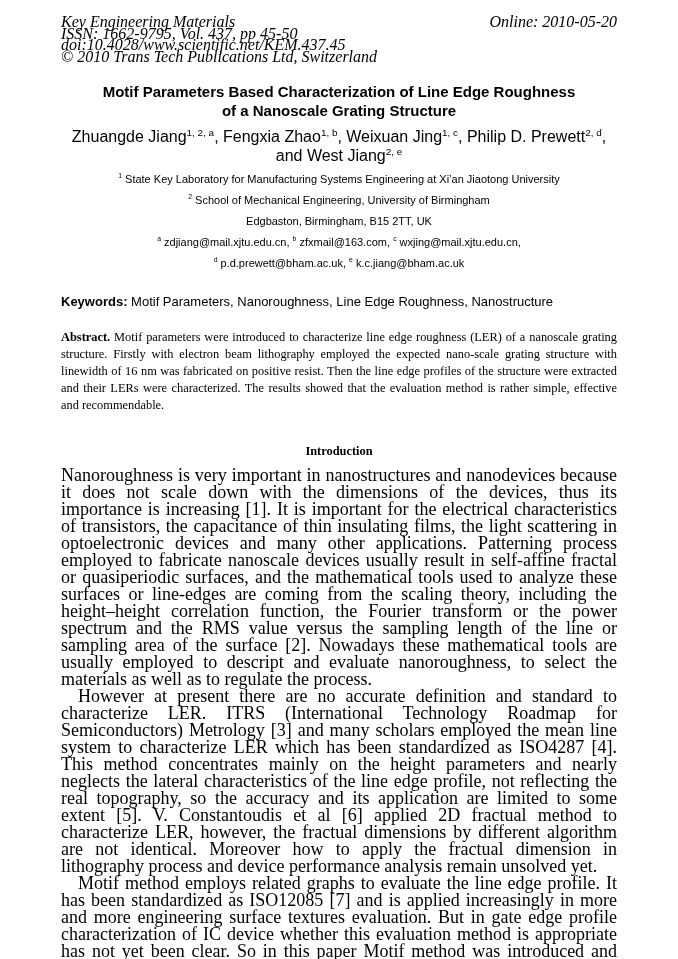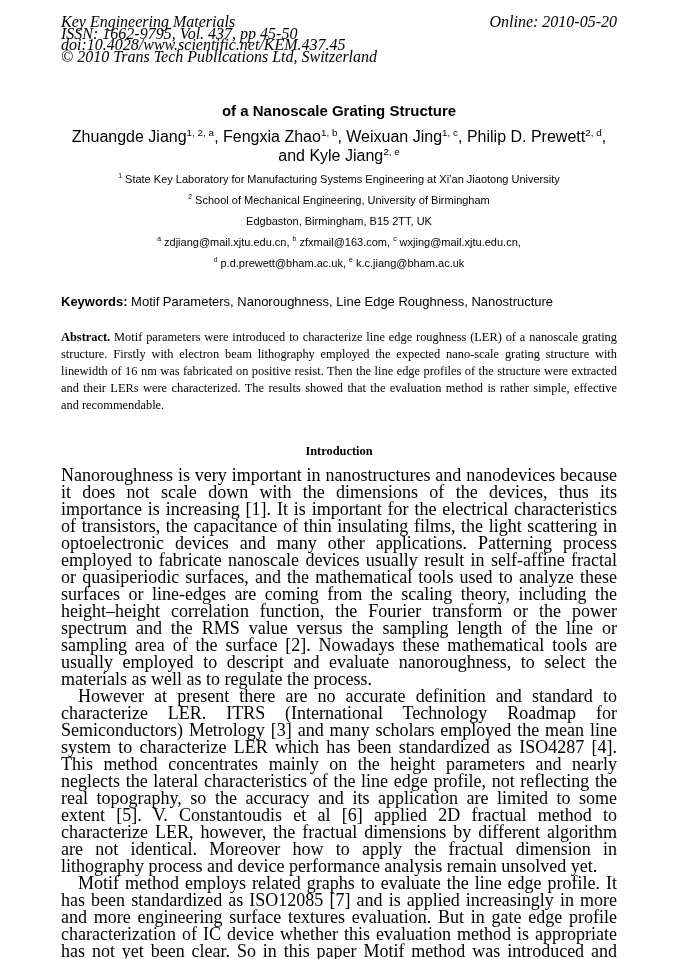--- a/index.html
+++ b/index.html
@@ -93,25 +93,25 @@
     <div class="pub-left">
       <div>Key Engineering Materials</div>
       <div>ISSN: 1662-9795, Vol. 437, pp 45-50</div>
       <div>doi:10.4028/www.scientific.net/KEM.437.45</div>
       <div>© 2010 Trans Tech Publications Ltd, Switzerland</div>
     </div>
     <div class="pub-right">Online: 2010-05-20</div>
   </header>
 
   <h1 class="paper-title">
-    <br>
+    <span>Motif Parameters Based Characterization of Line Edge Roughness</span><br>
     <span>of a Nanoscale Grating Structure</span>
   </h1>
 
-  <div class="authors"><span>Zhuangde Jiang</span><sup>1, 2, a</sup><span>, Fengxia Zhao</span><sup>1, b</sup><span>, Weixuan Jing</span><sup>1, c</sup><span>, Philip D. Prewett</span><sup>2, d</sup><span>,</span><br><span>and Kyle Jiang</span><sup>2, e</sup></div>
+  <div class="authors"><span>Zhuangde Jiang</span><sup>1, 2, a</sup><span>, Fengxia Zhao</span><sup>1, b</sup><span>, Weixuan Jing</span><sup>1, c</sup><span>, Philip D. Prewett</span><sup>2, d</sup><span>,</span><br><span>and West Jiang</span><sup>2, e</sup></div>
 
   <div class="affil-block">
     <div class="affil-line"><sup>1</sup><span> State Key Laboratory for Manufacturing Systems Engineering at Xi’an Jiaotong University</span></div>
     <div class="affil-line"><sup>2</sup><span> School of Mechanical Engineering, University of Birmingham</span></div>
     <div class="affil-line"><span>Edgbaston, Birmingham, B15 2TT, UK</span></div>
     <div class="affil-line"><sup>a</sup><span> zdjiang@mail.xjtu.edu.cn, </span><sup>b</sup><span> zfxmail@163.com, </span><sup>c</sup><span> wxjing@mail.xjtu.edu.cn,</span></div>
     <div class="affil-line"><sup>d</sup><span> p.d.prewett@bham.ac.uk, </span><sup>e</sup><span> k.c.jiang@bham.ac.uk</span></div>
   </div>
 
   <div class="keywords"><span style="font-weight: bold;">Keywords:</span><span> Motif Parameters, Nanoroughness, Line Edge Roughness, Nanostructure</span></div>

